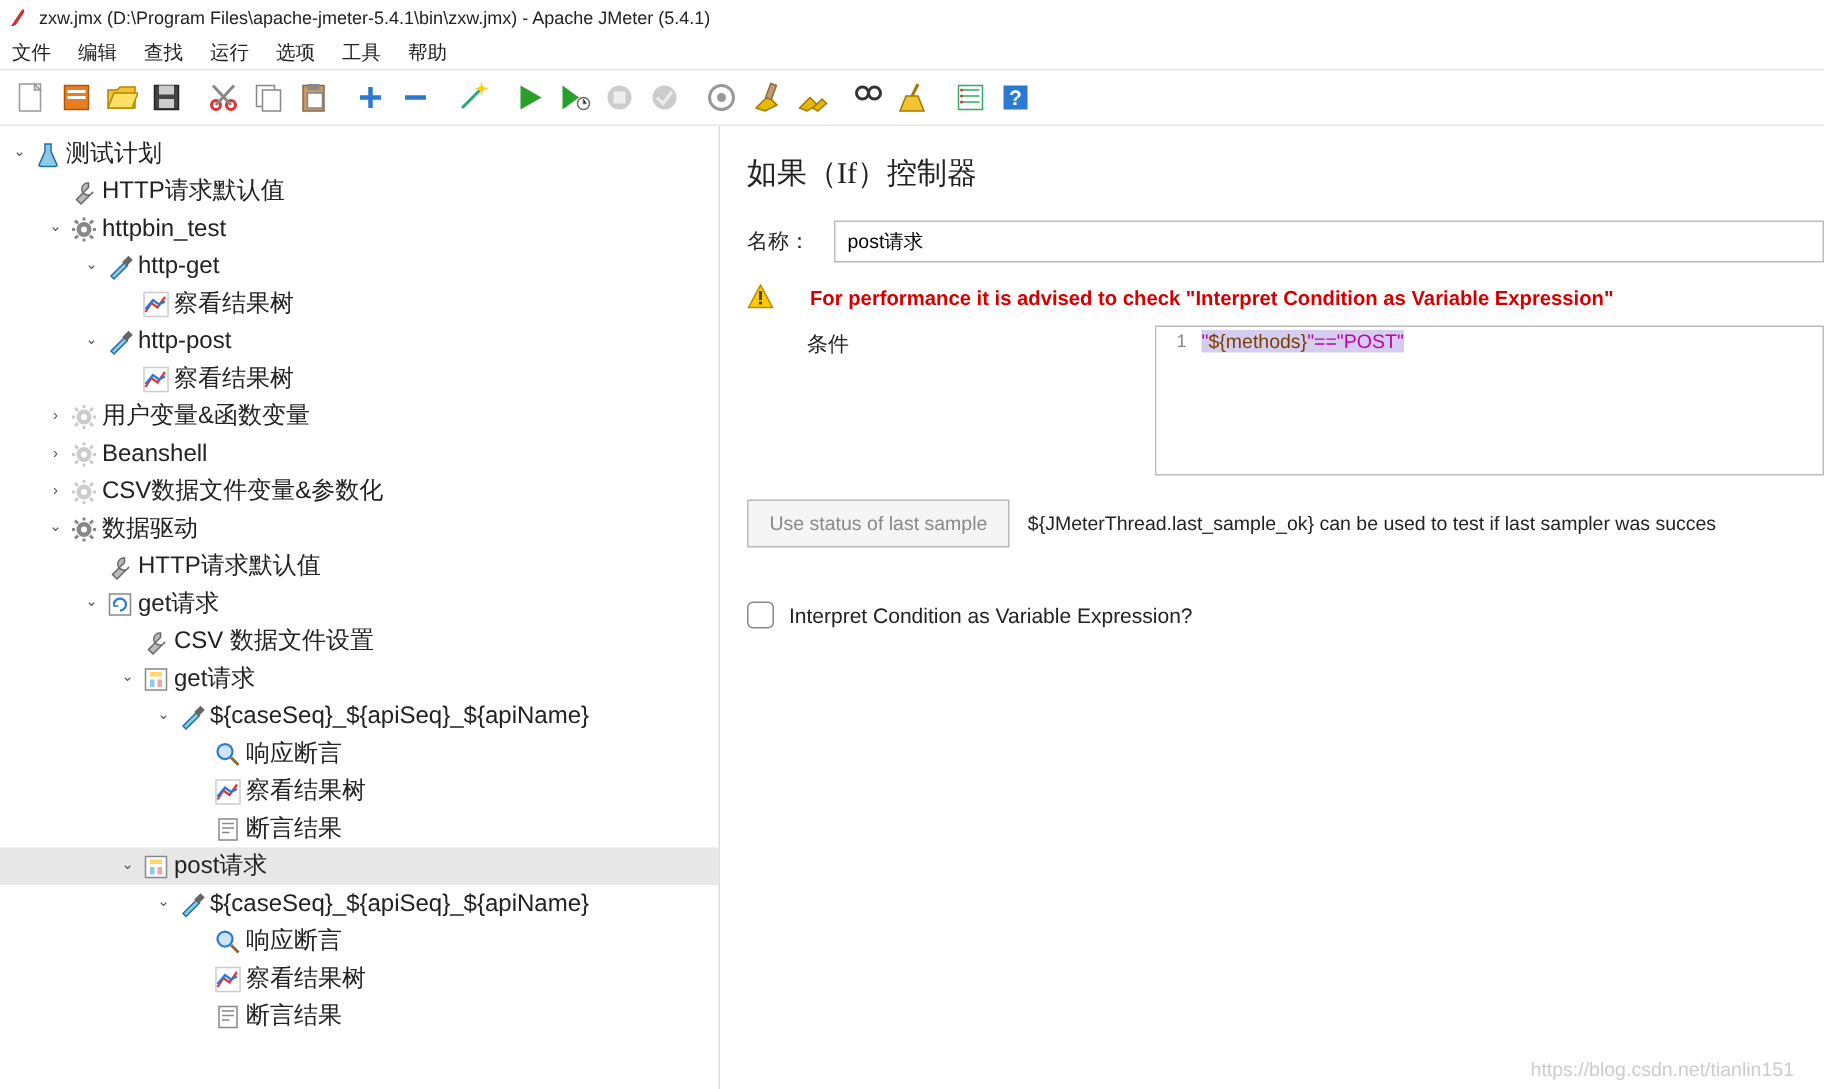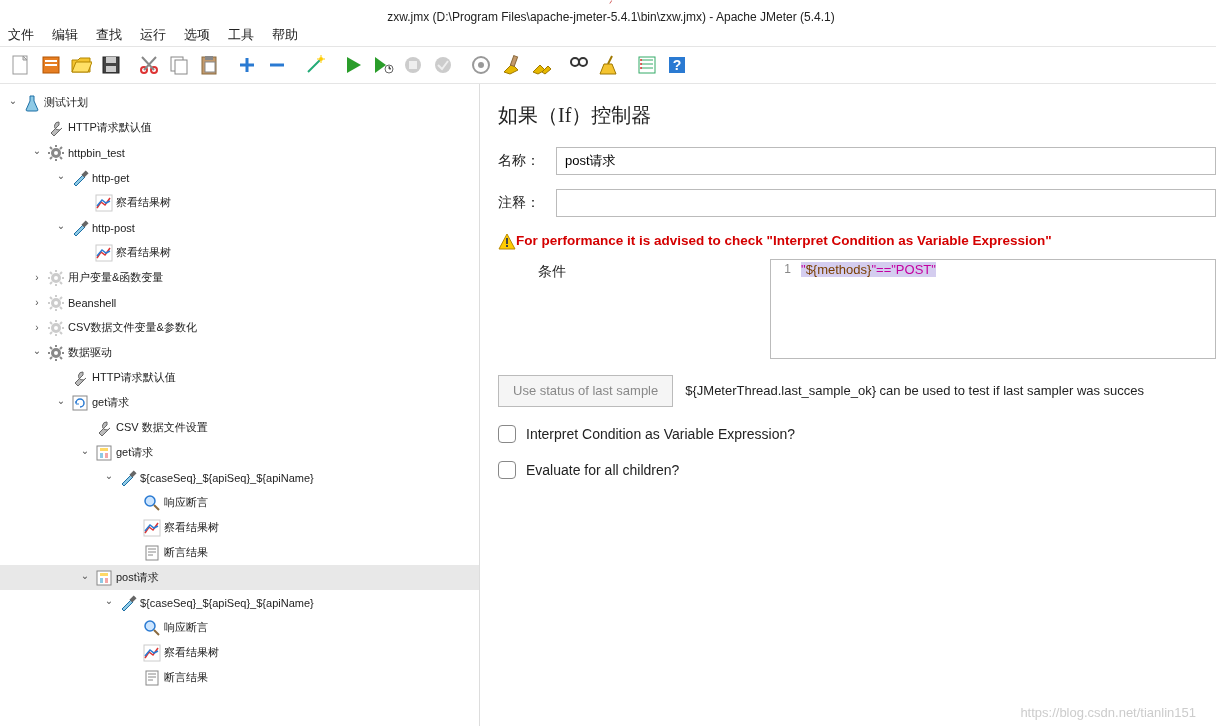--- a/index.html
+++ b/index.html
@@ -1,50 +1,50 @@
 <!DOCTYPE html>
 <html><head>
 <meta charset="utf-8">
 <style>
 * { box-sizing: border-box; margin: 0; padding: 0; font-family: "Microsoft YaHei", Arial, sans-serif; }
 body { background: #fff; width: 1216px; height: 726px; overflow: hidden; position: relative; font-size: 13px; color: #222; }
-.title-bar { height: 24px; display: flex; align-items: center; padding-left: 6px; gap: 6px; flex-direction: column; }
+.title-bar { height: 24px; display: flex; align-items: center; padding-left: 6px; gap: 6px; }
 .title-bar .feather { width: 14px; height: 14px; }
 .title-text { font-size: 12px; }
 .menu-bar { height: 22px; display: flex; align-items: center; padding-left: 8px; gap: 18px; font-size: 13px; }
 .menu-item { cursor: default; }
 .toolbar { height: 38px; border-top: 1px solid #e5e5e5; border-bottom: 1px solid #e5e5e5; display: flex; align-items: center; padding: 0 6px; gap: 0; position: relative; }
 .tb-btn { width: 30px; height: 30px; display: flex; align-items: center; justify-content: center; cursor: pointer; border-radius: 3px; }
 .tb-sep { width: 8px; }
 .content { display: flex; height: calc(726px - 24px - 22px - 38px); }
 .tree-pane { width: 480px; border-right: 1px solid #ddd; overflow: hidden; padding-top: 6px; }
 .detail-pane { flex: 1; padding: 18px 0 0 18px; overflow: hidden; }
 .tree-row { height: 25px; display: flex; align-items: center; gap: 3px; white-space: nowrap; }
 .tree-row.sel { background: #e8e8e8; }
 .caret { width: 14px; height: 14px; display: flex; align-items: center; justify-content: center; font-size: 10px; color: #555; }
 .tree-icon { width: 18px; height: 18px; display: flex; align-items: center; justify-content: center; }
-.tree-label { font-size: 11px; }
+.tree-label { font-size: 16px; }
 .header-title { font-size: 20px; font-family: "SimSun", serif; margin-bottom: 18px; }
 .form-row { display: flex; align-items: center; margin-bottom: 14px; }
 .form-label { width: 58px; font-size: 14px; }
 .form-input { flex: 1; height: 28px; border: 1px solid #bbb; padding: 0 8px; font-size: 13px; }
-.warn-row { display: flex; gap: 0; margin-top: 4px; align-items: flex-end; }
+.warn-row { display: flex; gap: 24px; margin-top: 4px; }
 .warn-text { color: #d40000; font-weight: bold; font-size: 13.5px; line-height: 1.45; }
 .cond-row { display: flex; margin-top: 8px; }
 .cond-label { width: 232px; font-size: 14px; padding-top: 4px; margin-left: 40px; }
 .code-box { flex: 1; border: 1px solid #bbb; height: 100px; display: flex; font-family: Consolas, monospace; }
 .gutter { width: 26px; text-align: right; padding: 2px 6px 0 0; color: #888; background: #fff; font-size: 12px; }
 .code-body { flex: 1; padding: 2px 4px; font-size: 13px; }
 .code-body .hl { background: #d4cdef; }
 .code-body .str { color: #c400a0; }
 .code-body .var { color: #7a3e00; }
 .status-row { display: flex; align-items: center; gap: 12px; margin-top: 16px; }
 .gray-btn { height: 32px; padding: 0 14px; border: 1px solid #bbb; background: #f5f5f5; color: #888; font-size: 13px; cursor: default; }
 .status-text { font-size: 13px; color: #222; }
-.check-row { display: flex; align-items: center; gap: 10px; margin-top: 18px; font-size: 14px; }
+.check-row { display: flex; align-items: center; gap: 10px; margin-top: 36px; font-size: 14px; }
 .cbx { width: 18px; height: 18px; border: 1.5px solid #888; border-radius: 4px; }
 .watermark { position: absolute; bottom: 6px; right: 20px; color: #ccc; font-size: 13px; }
 svg { display: block; }
 </style>
 </head>
 <body>
 
 <div class="title-bar">
   <svg class="feather" viewBox="0 0 16 16">
       <path d="M2 14 L10 2 Q12 1 11 4 L5 13 Z" fill="#d33" stroke="#800" stroke-width="0.5"></path>
@@ -470,24 +470,20 @@
     </div>
 
   <div class="detail-pane">
     <div class="header-title">如果（If）控制器</div>
 
     <div class="form-row">
       <div class="form-label">名称：</div>
       <input class="form-input" value="post请求" style="">
     </div>
 
-    <div class="form-row">
-      <div class="form-label">注释：</div>
-      <input class="form-input" value="" style="">
-    </div>
 
     <div class="warn-row">
       <svg width="18" height="18">
           <path d="M9 1 L17 16 L1 16 Z" fill="#ffcc00" stroke="#b88800"></path>
           <rect x="8" y="5" width="2" height="6" fill="#444"></rect>
           <rect x="8" y="12" width="2" height="2" fill="#444"></rect>
         </svg>
       <div class="warn-text">
         <span>For performance it is advised to check "Interpret Condition as Variable Expression"</span><br>
       </div>
@@ -504,20 +500,16 @@
     <div class="status-row">
       <button class="gray-btn">Use status of last sample</button>
       <div class="status-text">${JMeterThread.last_sample_ok} can be used to test if last sampler was succes</div>
     </div>
 
     <div class="check-row">
       <div class="cbx"></div>
       <span>Interpret Condition as Variable Expression?</span>
     </div>
 
-    <div class="check-row">
-      <div class="cbx"></div>
-      <span>Evaluate for all children?</span>
-    </div>
   </div>
 </div>
 
 <div class="watermark">https://blog.csdn.net/tianlin151</div>
 
 </body></html>

